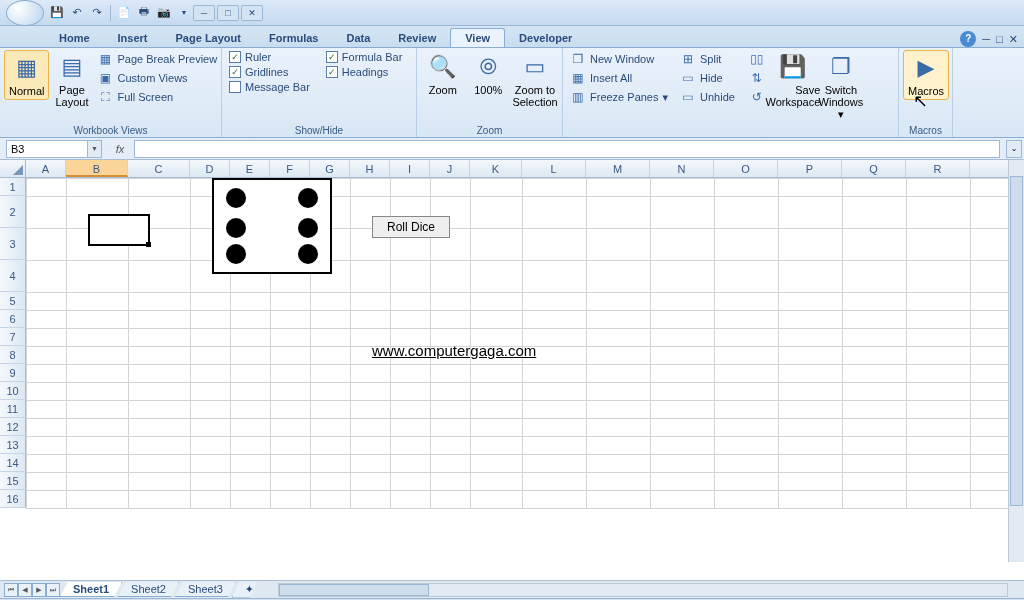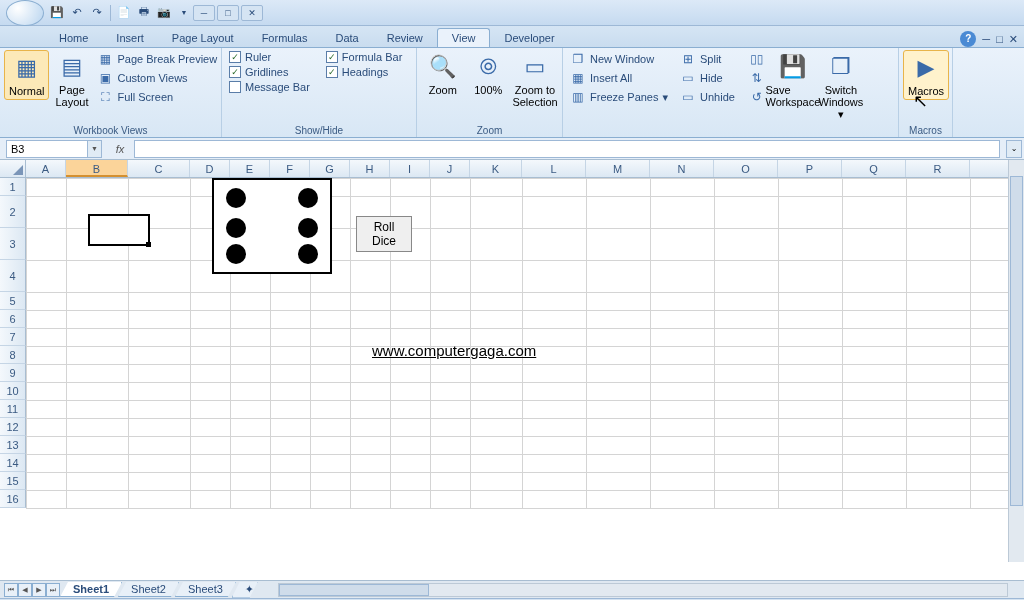--- a/index.html
+++ b/index.html
@@ -10,21 +10,21 @@
 .office-btn { width: 38px; height: 26px; background: radial-gradient(circle at 30% 30%, #fff, #b8d4ef); border: 1px solid #8aaed1; border-radius: 50%; margin: 0 4px 0 6px; }
 .qat { display: flex; gap: 2px; align-items: center; }
 .qat-item { width: 18px; height: 18px; display: flex; align-items: center; justify-content: center; color: #2a4c7a; }
 .qat-sep { width: 1px; height: 16px; background: #9db8d6; margin: 0 2px; }
 .title-text { flex: 1; text-align: center; color: #3a5a82; font-size: 12px; }
 .win-controls { display: flex; gap: 2px; margin-right: 4px; }
 .win-btn { width: 22px; height: 16px; background: #d5e4f3; border: 1px solid #9db8d6; border-radius: 2px; display: flex; align-items: center; justify-content: center; color: #2a4c7a; font-size: 9px; }
 
 
 .tabs { height: 22px; background: linear-gradient(#d5e5f4, #c9dcef); display: flex; align-items: flex-end; padding-left: 45px; border-bottom: 1px solid #8aaed1; }
-.tab { padding: 3px 14px; color: #2a4c7a; cursor: pointer; }
+.tab { padding: 3px 14px; color: #2a4c7a; cursor: pointer; font-weight: bold; }
 .tab.active { background: #eaf2fb; border: 1px solid #8aaed1; border-bottom: none; border-radius: 3px 3px 0 0; }
 .tabs-right { margin-left: auto; display: flex; gap: 6px; padding-right: 6px; align-items: center; }
 .help-btn { width: 16px; height: 16px; border-radius: 50%; background: #4a8ad4; color: #fff; font-weight: bold; text-align: center; line-height: 16px; font-size: 10px; }
 
 
 .ribbon { height: 90px; background: linear-gradient(#eaf2fb, #d8e7f5); display: flex; border-bottom: 1px solid #8aaed1; position: relative; }
 .group { border-right: 1px solid #b8cfe5; display: flex; flex-direction: column; padding: 2px 4px 0 4px; }
 .group-body { flex: 1; display: flex; align-items: flex-start; gap: 2px; }
 .group-label { text-align: center; font-size: 10px; color: #3a5a82; padding: 1px 0; }
 .big-btn { display: flex; flex-direction: column; align-items: center; padding: 2px 4px; gap: 2px; width: 46px; cursor: pointer; }
@@ -237,21 +237,21 @@
           </div>
         <div class="small-item">
             <span class="icon16">⇅</span>
           </div>
         <div class="small-item">
             <span class="icon16">↺</span>
           </div>
       </div>
       <div class="big-btn">
           <div class="big-icon">💾</div>
-          <span style="text-align:left;line-height:1.1">Save Workspace</span>
+          <span style="text-align:right;line-height:1.1">Save Workspace</span>
         </div>
       <div class="big-btn">
           <div class="big-icon">❐</div>
           <span style="text-align:center;line-height:1.1"><span>Switch Windows</span> ▾</span>
         </div>
     </div>
   </div>
 
   <div class="group" style="width:54px">
     <div class="group-body">
@@ -360,21 +360,21 @@
       </div>
 
       <div class="dice" style="left:186px; top:0px; width:120px; height:96px;">
         <div class="pip" style="left:12px; top:8px"></div>
         <div class="pip" style="right:12px; top:8px"></div>
         <div class="pip" style="left:12px; top:38px"></div>
         <div class="pip" style="right:12px; top:38px"></div>
         <div class="pip" style="left:12px; bottom:8px"></div>
         <div class="pip" style="right:12px; bottom:8px"></div>
       </div>
-      <button class="roll-btn" style="left:330px; top:38px; width:56px">Roll Dice</button>
+      <button class="roll-btn" style="left:346px; top:38px; width:78px">Roll Dice</button>
       <a class="hyperlink" style="left:346px; top:164px">www.computergaga.com</a>
     </div>
   </div>
 </div>
 
 <div class="vscroll">
     <div class="vscroll-thumb"></div>
   </div>
 
 <div class="sheet-tabs">

